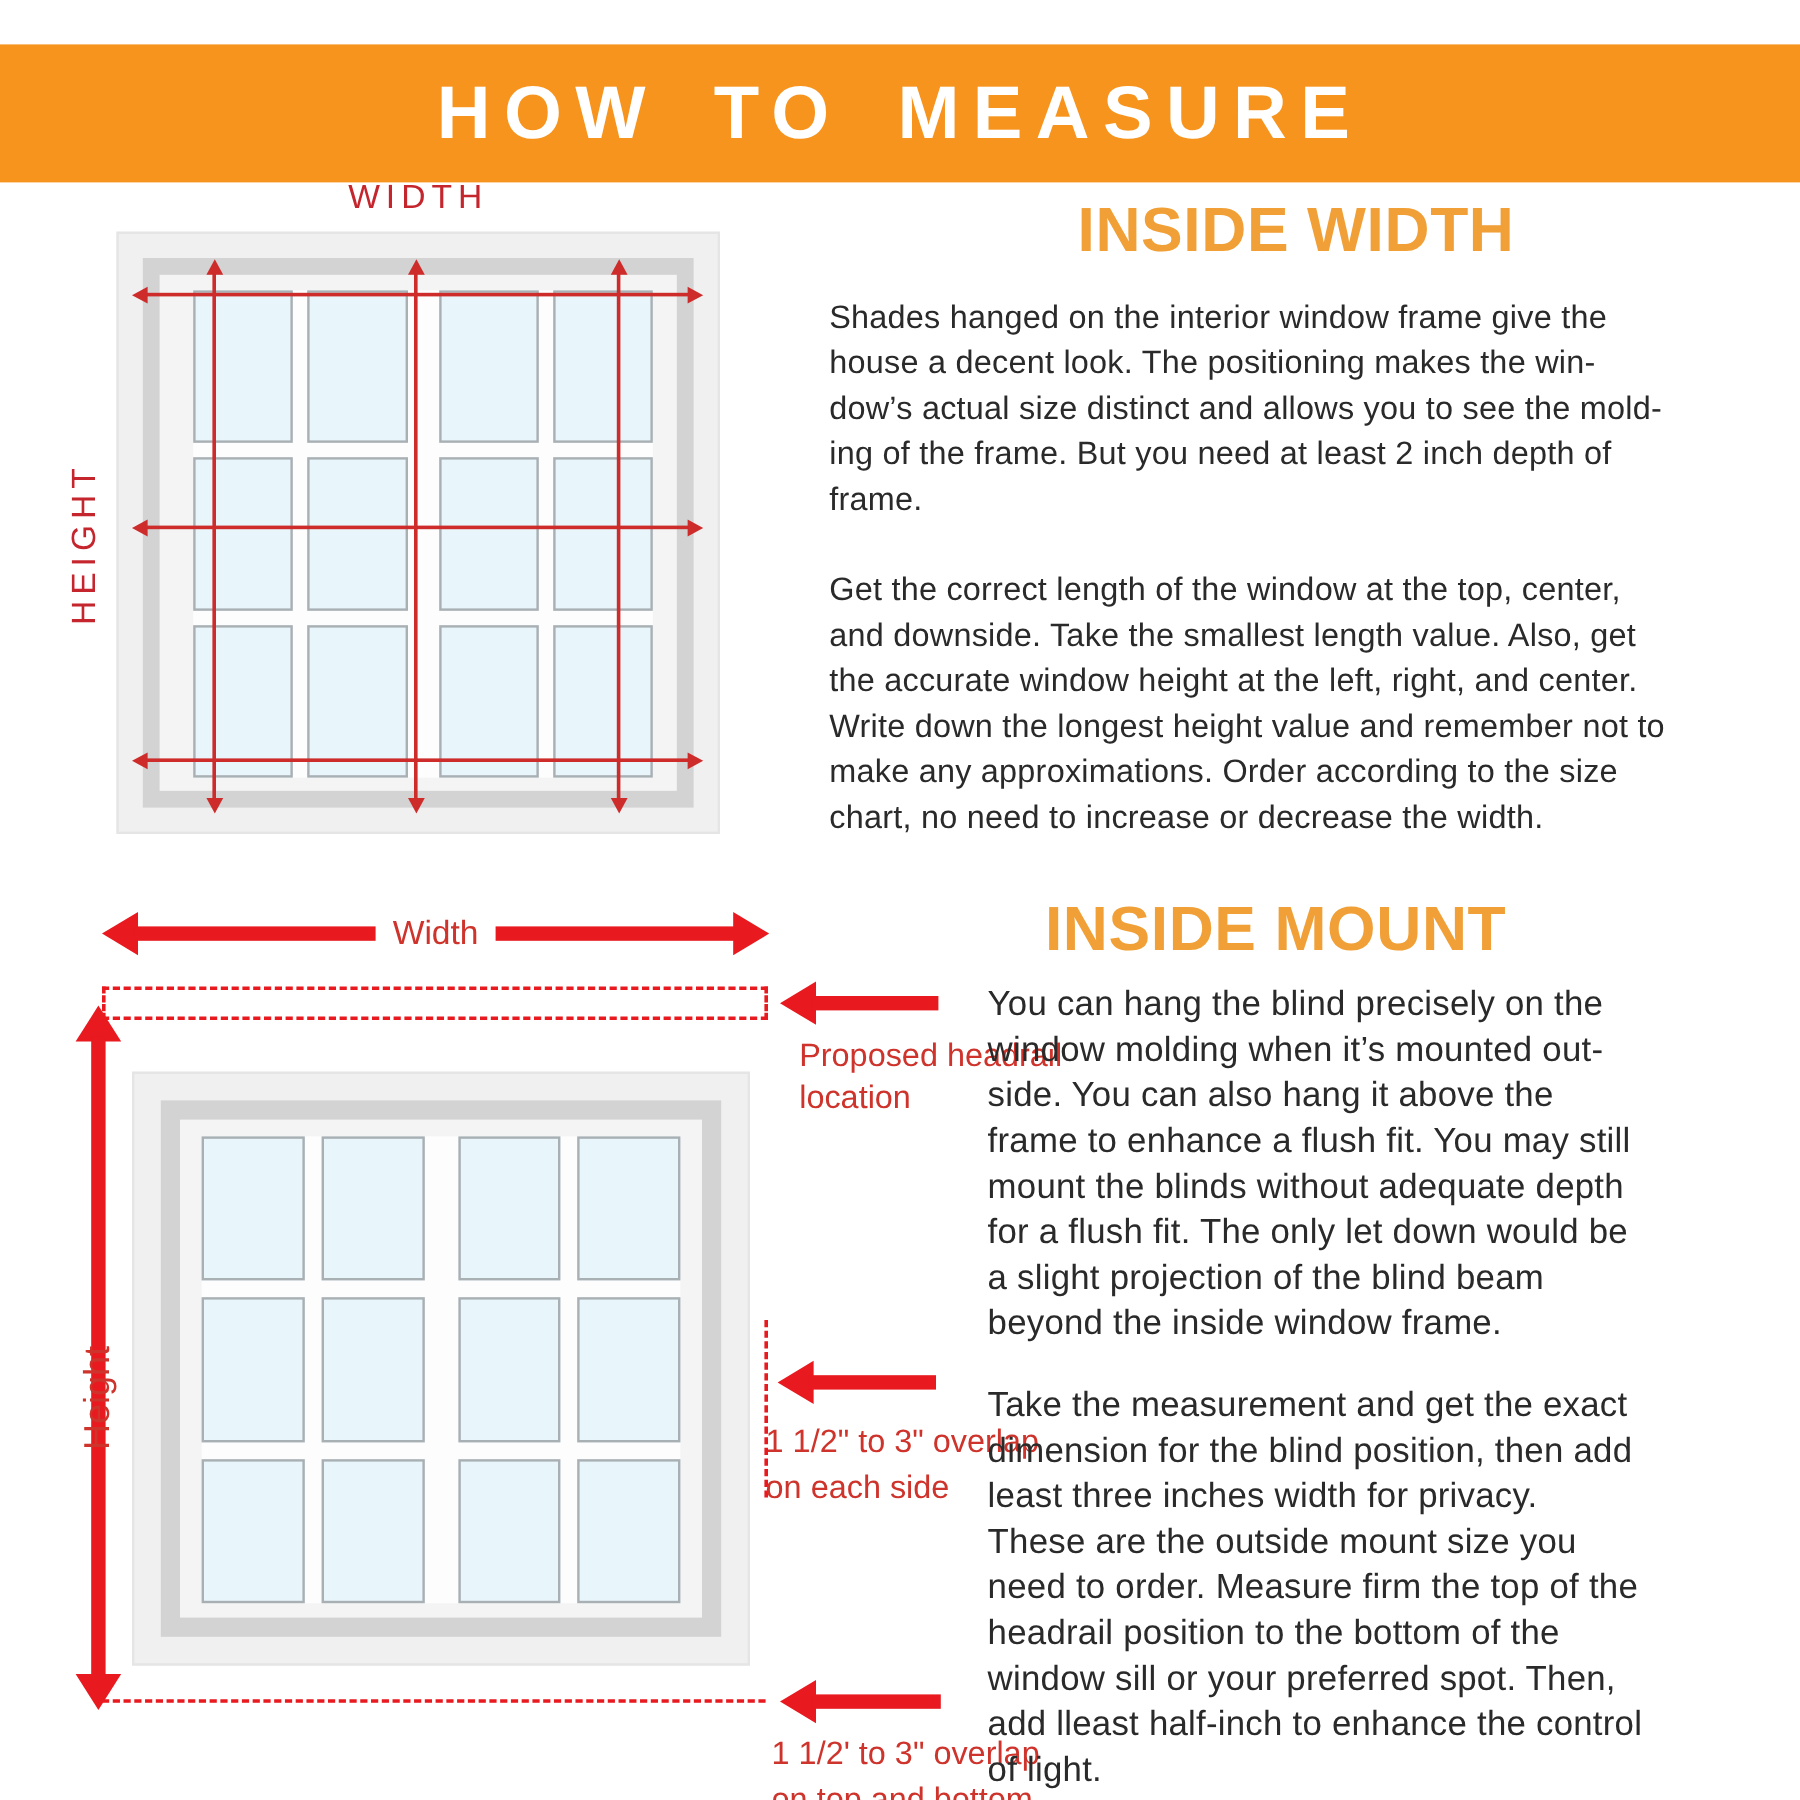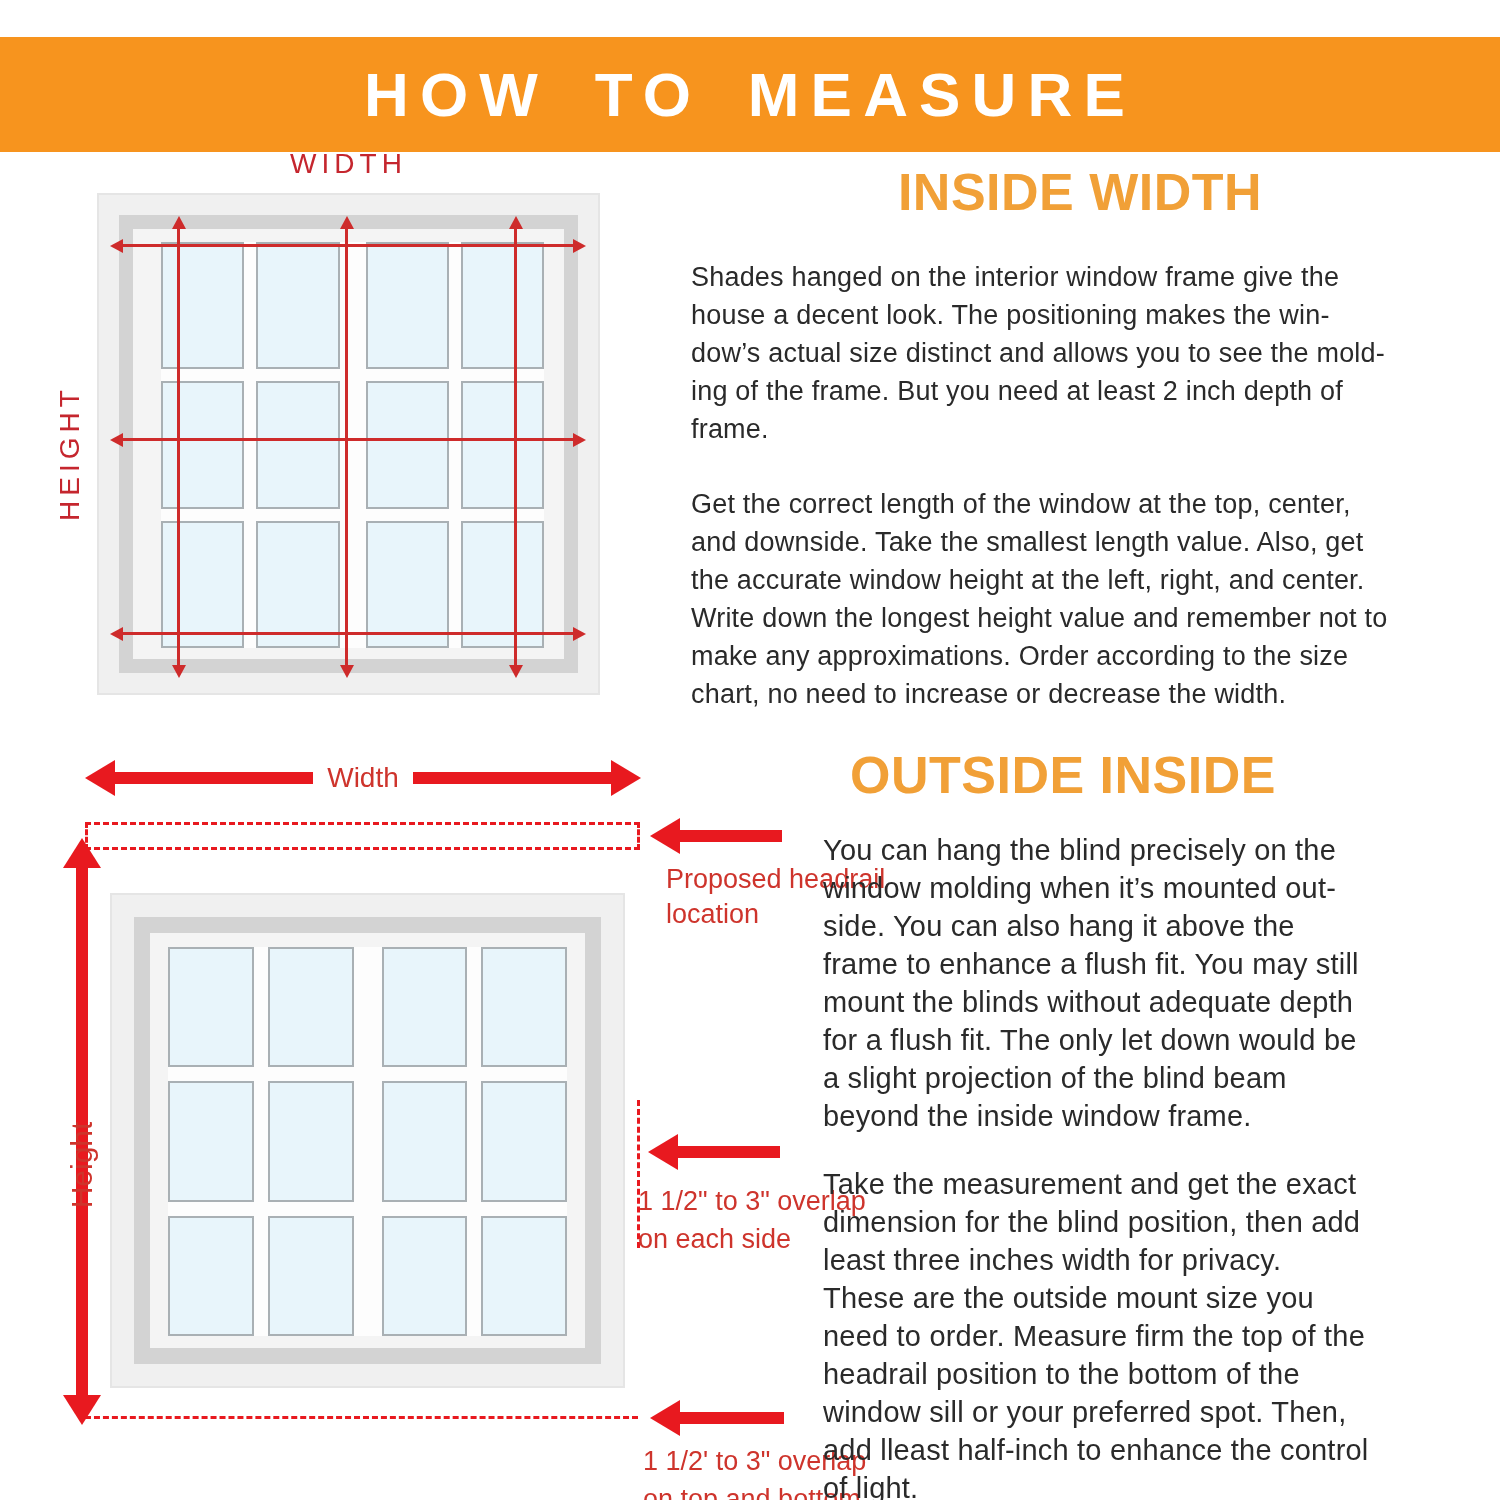--- a/index.html
+++ b/index.html
@@ -21,21 +21,21 @@
   .banner h1 {
     margin:0; color:#fff; font-size:62px; font-weight:bold;
     letter-spacing:0.18em; word-spacing:0.28em; white-space:nowrap;
   }
 
   
   .mount-head {
     color:var(--orange-head); font-weight:bold; font-size:52px;
     text-align:center; letter-spacing:0.5px; white-space:nowrap;
   }
-  .para { color:var(--ink); white-space:pre-line;margin-top:13px; }
+  .para { color:var(--ink); white-space:pre-line; }
   .para.inside { font-size:27px; line-height:38px; letter-spacing:0.2px; }
   .para.outside { font-size:29px; line-height:38px; letter-spacing:0.2px; }
 
   
   .window { background:#F0F0F0; border:2px solid #E5E5E5; box-sizing:border-box; }
   .bevel { position:absolute; background:#D3D3D3; }
   .inner { position:absolute; background:#F4F4F4; }
   .panes { position:absolute; background:#FDFDFD; display:flex; }
   .sash  { flex:1; display:grid; grid-template-columns:1fr 1fr; grid-template-rows:1fr 1fr 1fr; }
   .pane  { background:#E8F5FB; border:2px solid #A9B0B4; }
@@ -197,21 +197,21 @@
 dow’s actual size distinct and allows you to see the mold-
 ing of the frame. But you need at least 2 inch depth of
 frame.</div>
 <div class="abs para inside" style="left:691px; top:472px; width:805px;">Get the correct length of the window at the top, center,
 and downside. Take the smallest length value. Also, get
 the accurate window height at the left, right, and center.
 Write down the longest height value and remember not to
 make any approximations. Order according to the size
 chart, no need to increase or decrease the width.</div>
 
-<div class="abs mount-head" style="left:663px; top:745px; width:800px;">OUTSIDE INSIDE</div>
+<div class="abs mount-head" style="left:663px; top:745px; width:800px;">INSIDE MOUNT</div>
 <div class="abs para outside" style="left:823px; top:818px; width:690px;">You can hang the blind precisely on the
 window molding when it’s mounted out-
 side. You can also hang it above the
 frame to enhance a flush fit. You may still
 mount the blinds without adequate depth
 for a flush fit. The only let down would be
 a slight projection of the blind beam
 beyond the inside window frame.</div>
 <div class="abs para outside" style="left:823px; top:1152px; width:690px;">Take the measurement and get the exact
 dimension for the blind position, then add

